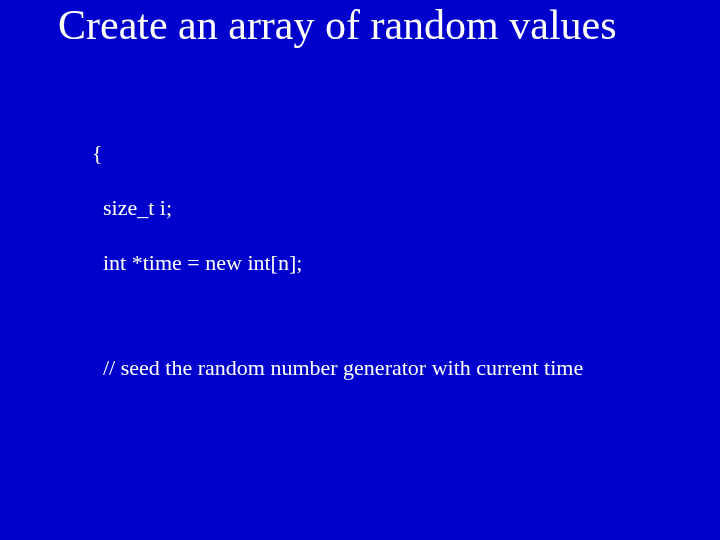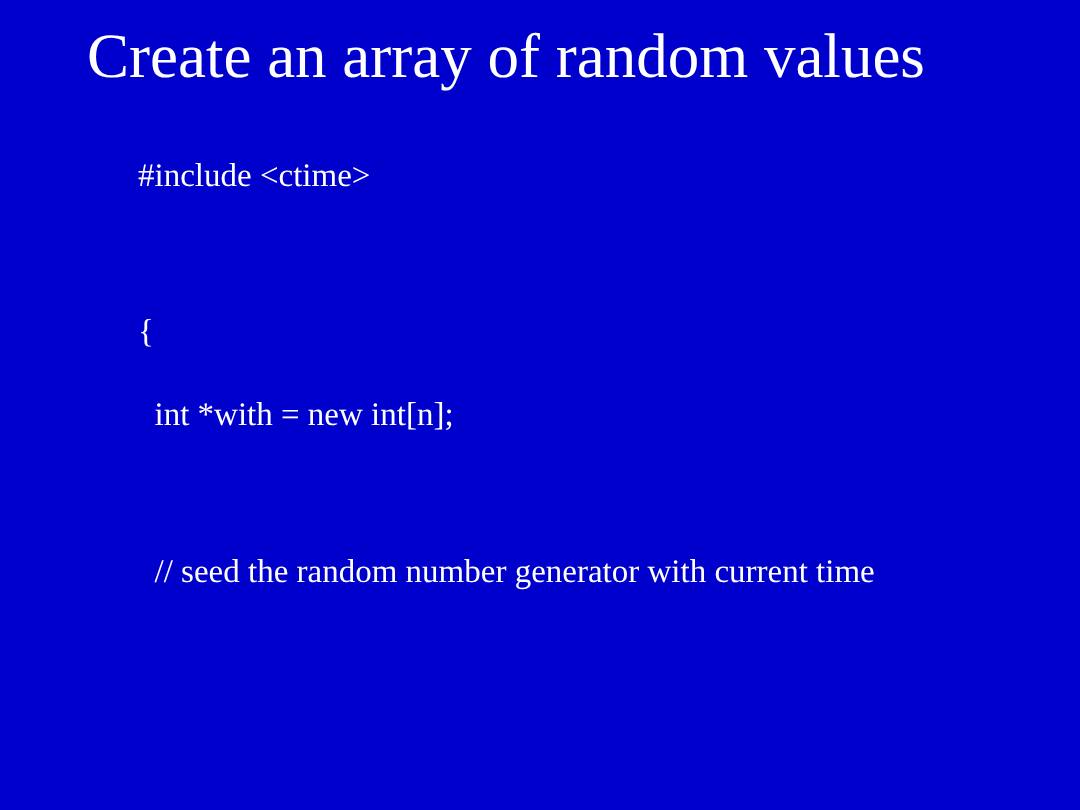--- a/index.html
+++ b/index.html
@@ -8,21 +8,21 @@
     width: 720px;
     height: 540px;
     background: #0000cc;
     font-family: "Times New Roman", Times, serif;
     overflow: hidden;
   }
   .slide {
     width: 720px;
     height: 540px;
     box-sizing: border-box;
-    padding: 15px 50px 0 58px;
+    padding: 2px 50px 0 58px;
     color: #ffffff;
   }
   .title {
     font-size: 42px;
     line-height: 1.1;
     margin: 0 0 14px 0;
     font-weight: normal;
   }
   .code {
     font-size: 22px;
@@ -33,24 +33,24 @@
   .blank {
     height: 22px;
   }
 </style>
 </head>
 <body>
 
 <div class="slide">
   <h1 class="title">Create an array of random values</h1>
   <div class="code">
-<div>#include &lt;ctime&gt;</div>
 <div class="blank"></div>
 <div>{</div>
-<div>  int *with = new int[n];</div>
+<div>  size_t i;</div>
+<div>  int *time = new int[n];</div>
 <div class="blank"></div>
 <div>  // seed the random number generator with current time</div>
 
 
 
 
 
 
   </div>
 </div>

